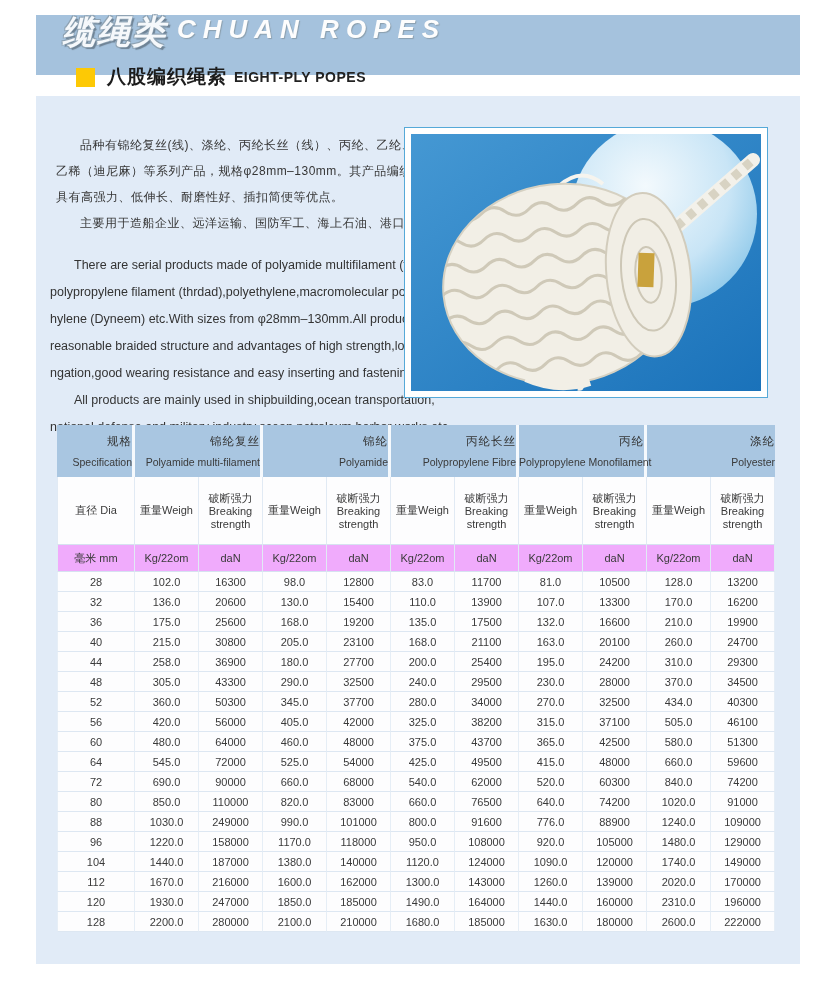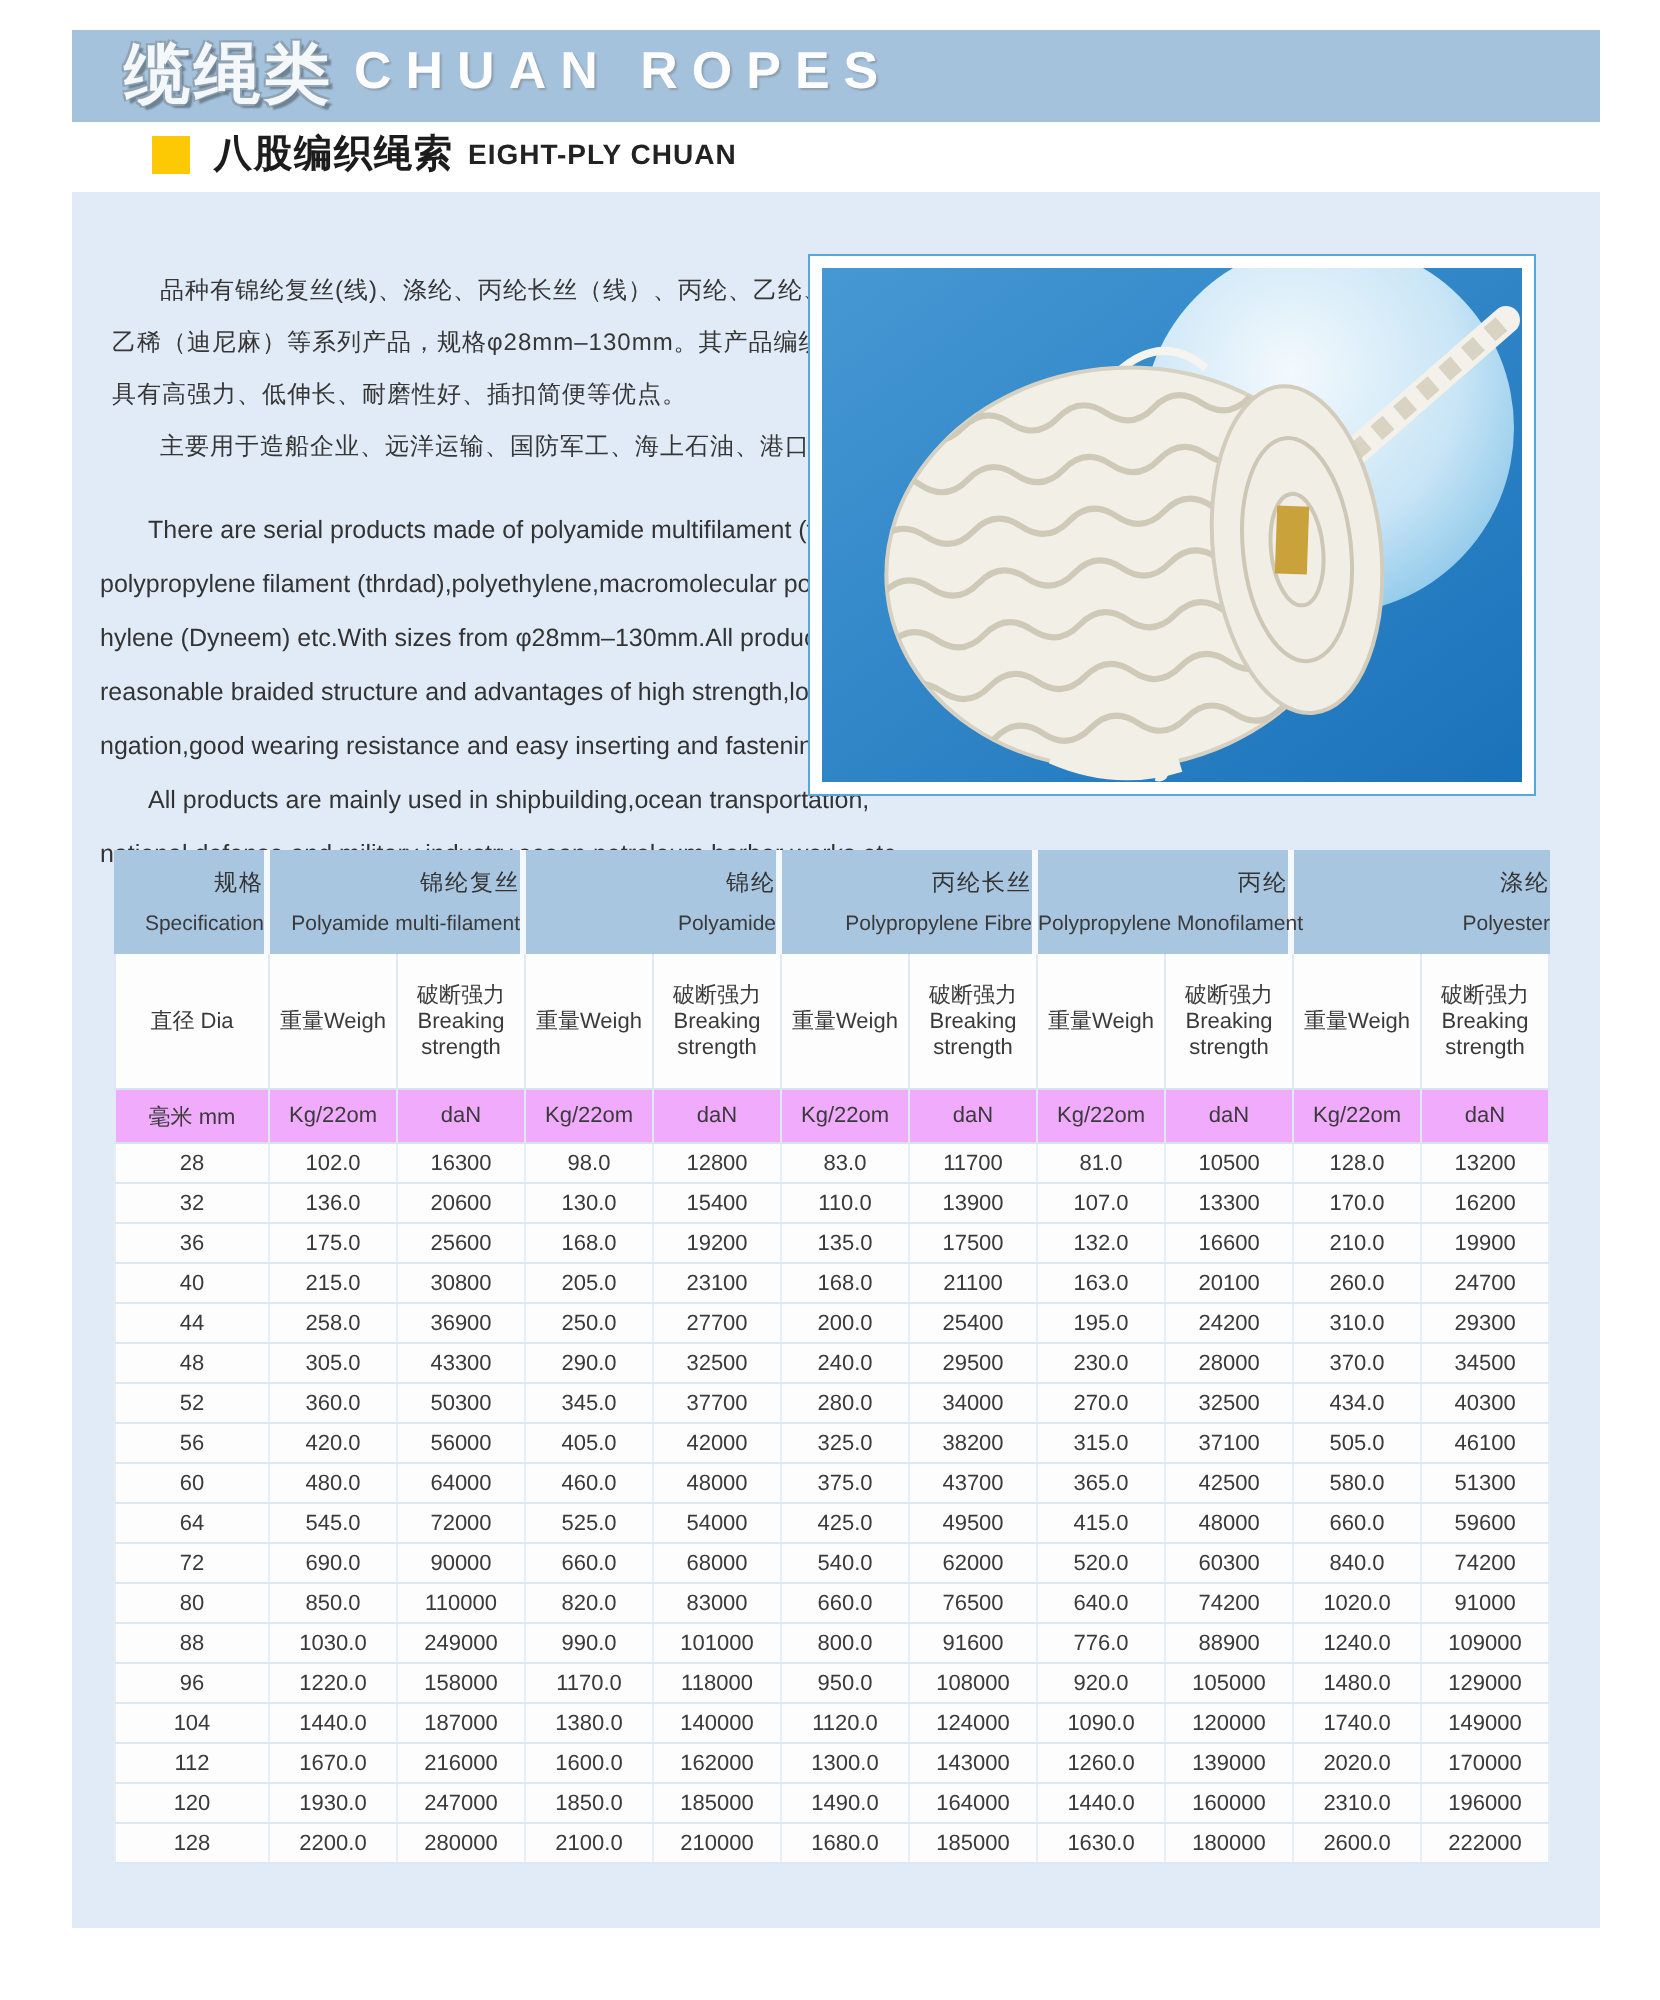--- a/index.html
+++ b/index.html
@@ -1,22 +1,22 @@
 <!DOCTYPE html>
 <html><head>
 <meta charset="utf-8">
 <style>
   * { margin:0; padding:0; box-sizing:border-box; }
   html,body { background:#fff; }
   body { font-family:"Liberation Sans","DejaVu Sans",sans-serif; }
   .page { position:relative; width:830px; height:1000px; background:#fff; overflow:hidden; }
 
   
-  .banner { position:absolute; left:36px; top:15px; width:764px; height:46px;
-            background:#a5c2dd; display:flex; align-items:center; padding:0 0 4px 26px; }
+  .banner { position:absolute; left:36px; top:15px; width:764px; height:60px;
+            background:#a5c2dd; display:flex; align-items:flex-start; padding:0 0 4px 26px;font-style:italic; }
   .banner-cn { font-size:33px; font-weight:bold; color:#f5f8fb; line-height:1;
                letter-spacing:2px;
                text-shadow:-1px -1px 0 #8fa3b3, 1px -1px 0 #8fa3b3, -1px 1px 0 #8fa3b3, 2px 2px 1px #6e8294; }
   .banner-en { font-size:26px; font-weight:bold; color:#fdfdfd; letter-spacing:7px;
                margin-left:10px; line-height:1.15; text-shadow:1px 1px 1px #8b9fae; }
 
   
   .section-row { position:absolute; left:36px; top:64px; height:26px; display:flex; align-items:center;padding-left:40px; }
   .bullet { width:19px; height:19px; background:#fdc905; margin-right:12px; }
   .sec-cn { font-size:19px; font-weight:bold; color:#1c1c1c; letter-spacing:1px; }
@@ -67,21 +67,21 @@
 <div class="page">
 
   <div class="banner">
     <span class="banner-cn">缆绳类</span>
     <span class="banner-en">CHUAN ROPES</span>
   </div>
 
   <div class="section-row">
     <span class="bullet"></span>
     <span class="sec-cn">八股编织绳索</span>
-    <span class="sec-en">EIGHT-PLY CHUAN</span>
+    <span class="sec-en">EIGHT-PLY POPES</span>
   </div>
 
   <div class="panel">
 
     <div class="intro-cn">
       <div class="line indent">品种有锦纶复丝(线)、涤纶、丙纶长丝（线）、丙纶、乙纶、高分子聚</div>
       <div class="line">乙稀（迪尼麻）等系列产品，规格φ28mm–130mm。其产品编织结构合理，</div>
       <div class="line">具有高强力、低伸长、耐磨性好、插扣简便等优点。</div>
       <div class="line indent">主要用于造船企业、远洋运输、国防军工、海上石油、港口作业等领域。</div>
     </div>
@@ -278,21 +278,21 @@
             <td>21100</td>
             <td>163.0</td>
             <td>20100</td>
             <td>260.0</td>
             <td>24700</td>
           </tr>
           <tr>
             <td>44</td>
             <td>258.0</td>
             <td>36900</td>
-            <td>250.0</td>
+            <td>180.0</td>
             <td>27700</td>
             <td>200.0</td>
             <td>25400</td>
             <td>195.0</td>
             <td>24200</td>
             <td>310.0</td>
             <td>29300</td>
           </tr>
           <tr>
             <td>48</td>

